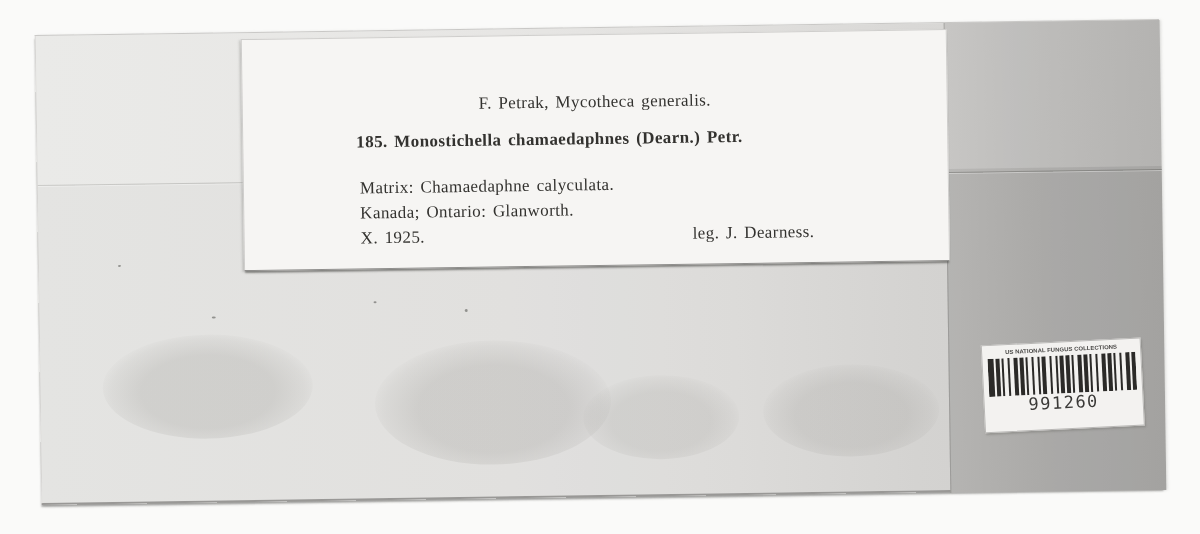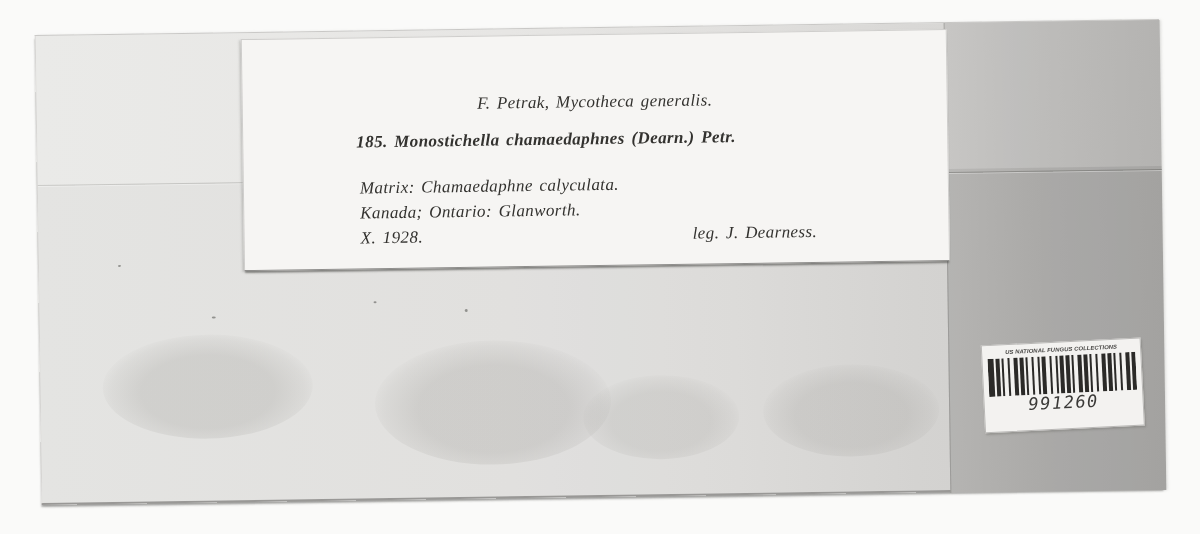--- a/index.html
+++ b/index.html
@@ -1,19 +1,19 @@
 <!DOCTYPE html>
 <html style="--page_bg: #fafaf9; --packet_light: #eaeae8; --packet_mid: #d9d8d6; --flap_light: #c4c3c1; --flap_dark: #b0afad; --label_bg: #f6f5f3; --ink: #33322f; --barcode_ink: #2b2a28;"><head>
 <meta charset="utf-8">
 <style>
   * { margin:0; padding:0; box-sizing:border-box; }
   html,body { width:1200px; height:534px; overflow:hidden; }
   body { background: var(--page_bg, #fafaf9); font-family:"Liberation Serif","DejaVu Serif",serif; }
 
-  .scan-page { position:relative; width:1200px; height:414px; background:var(--page_bg,#fafaf9);font-style:italic; }
+  .scan-page { position:relative; width:1200px; height:414px; background:var(--page_bg,#fafaf9); }
 
   
   .packet {
     position:absolute; left:38px; top:27px; width:1124px; height:470px;
     transform:rotate(-0.82deg);
     background:
       linear-gradient(90deg, var(--packet_light,#eaeae8) 0%, #e7e6e4 42%, #e1e0de 62%, var(--packet_mid,#d9d8d6) 78%, #d2d1cf 100%);
     border-top:1px solid #c9c8c6;
     border-left:1px solid #d6d5d3;
     border-bottom:2px solid #9c9b99;
@@ -117,21 +117,21 @@
     <div class="speck s1"></div>
     <div class="speck s2"></div>
     <div class="speck s3"></div>
     <div class="speck s4"></div>
 
     <div class="label">
       <div class="line lbl-header">F. Petrak, Mycotheca generalis.</div>
       <div class="line lbl-species">185. Monostichella chamaedaphnes (Dearn.) Petr.</div>
       <div class="line lbl-matrix">Matrix: Chamaedaphne calyculata.</div>
       <div class="line lbl-locality">Kanada; Ontario: Glanworth.</div>
-      <div class="line lbl-date">X. 1928.</div>
+      <div class="line lbl-date">X. 1925.</div>
       <div class="line lbl-collector">leg. J. Dearness.</div>
     </div>
 
     <div class="sticker">
       <div class="sticker-inst">US NATIONAL FUNGUS COLLECTIONS</div>
       <div class="barcode">
           <span class="bar" style="width: 6px;"></span>
           <span class="gap" style="width: 2px;"></span>
           <span class="bar" style="width: 4px;"></span>
           <span class="gap" style="width: 2px;"></span>

